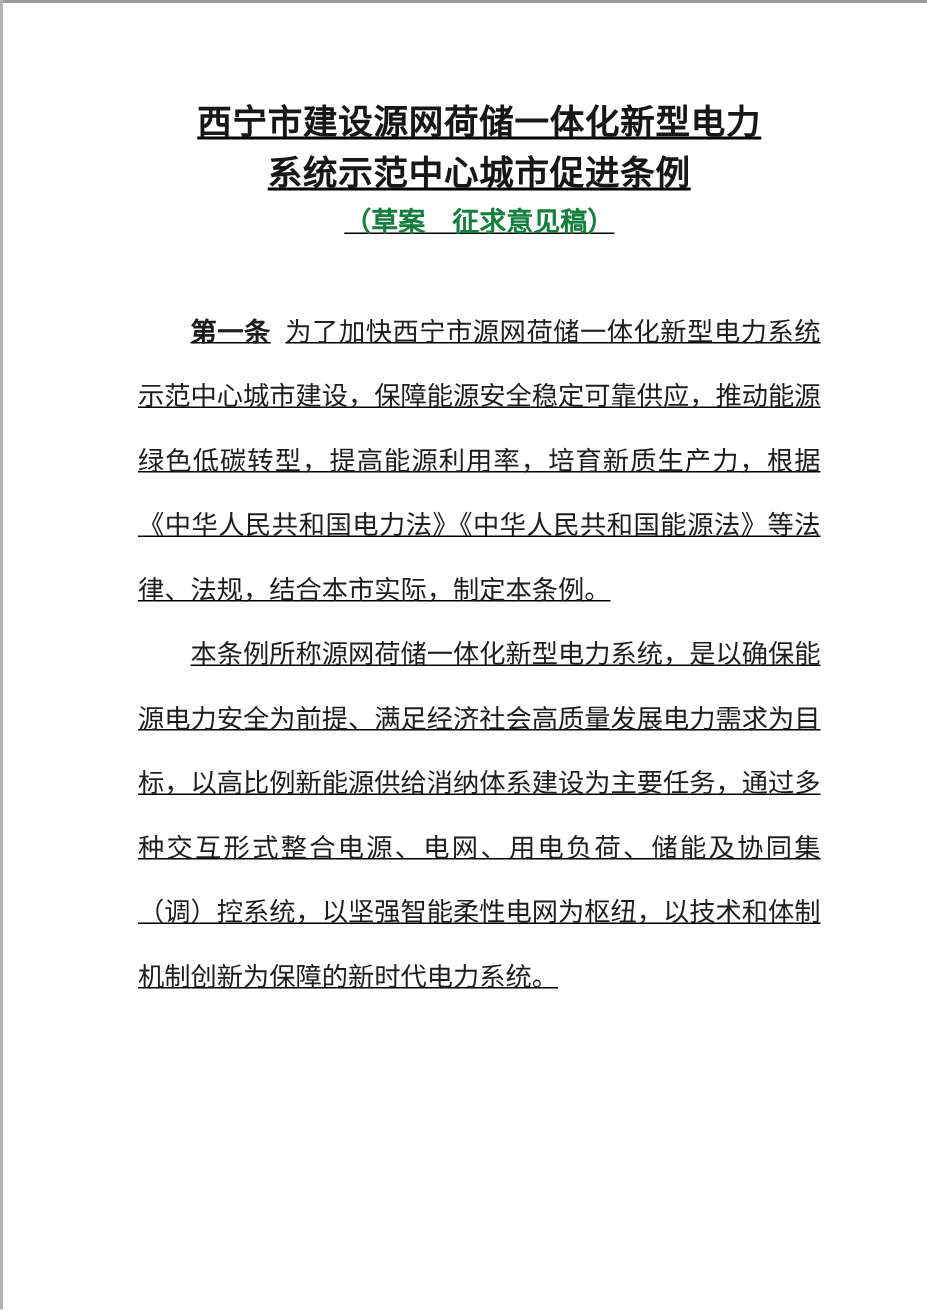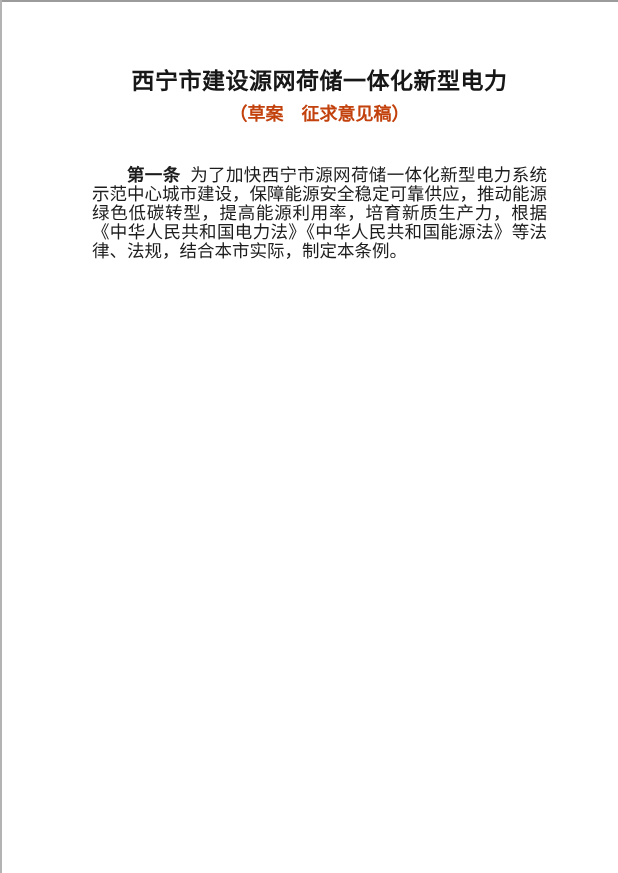--- a/index.html
+++ b/index.html
@@ -24,42 +24,43 @@
     position: absolute;
     top: 0; left: 0;
     width: 2px; height: 873px;
     background: #b3b3b3;
   }
   .content {
     position: absolute;
     top: 0;
     left: 92px;
     width: 455px;
+    text-decoration: underline;
   }
   .doc-title {
     margin-top: 64px;
     text-align: center;
     font-weight: bold;
     font-size: 23px;
     line-height: 34px;
     color: #171717;
     letter-spacing: 0.5px;
   }
   .doc-subtitle {
     margin-top: 3px;
     text-align: center;
     font-weight: bold;
     font-size: 18px;
     line-height: 27px;
-    color: #c2410c;
+    color: #15803d;
   }
   .doc-body {
     margin-top: 38px;
     font-size: 17.5px;
-    line-height: 19px;
+    line-height: 43px;
     color: #1d1d1d;
     text-align: justify;
     text-justify: inter-character;
   }
   .doc-body p {
     margin: 0;
     text-indent: 2em;
   }
   .para-label {
     font-weight: bold;
@@ -72,21 +73,23 @@
 </head>
 <body>
 
 <div class="frame-top"></div>
 <div class="frame-left"></div>
 
 <div class="content">
 
   <div class="doc-title">
     <div>西宁市建设源网荷储一体化新型电力</div>
+    <div>系统示范中心城市促进条例</div>
   </div>
 
   <div class="doc-subtitle">（草案　征求意见稿）</div>
 
   <div class="doc-body">
     <p><span class="para-label">第一条</span><span>为了加快西宁市源网荷储一体化新型电力系统示范中心城市建设，保障能源安全稳定可靠供应，推动能源绿色低碳转型，提高能源利用率，培育新质生产力，根据《中华人民共和国电力法》《中华人民共和国能源法》等法律、法规，结合本市实际，制定本条例。</span></p>
+    <p><span class="para-label"></span><span>本条例所称源网荷储一体化新型电力系统，是以确保能源电力安全为前提、满足经济社会高质量发展电力需求为目标，以高比例新能源供给消纳体系建设为主要任务，通过多种交互形式整合电源、电网、用电负荷、储能及协同集（调）控系统，以坚强智能柔性电网为枢纽，以技术和体制机制创新为保障的新时代电力系统。</span></p>
   </div>
 
 </div>
 
 </body></html>

